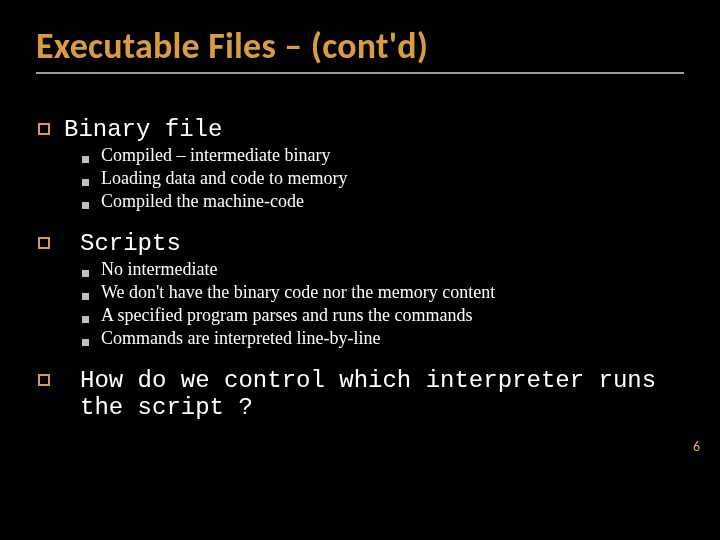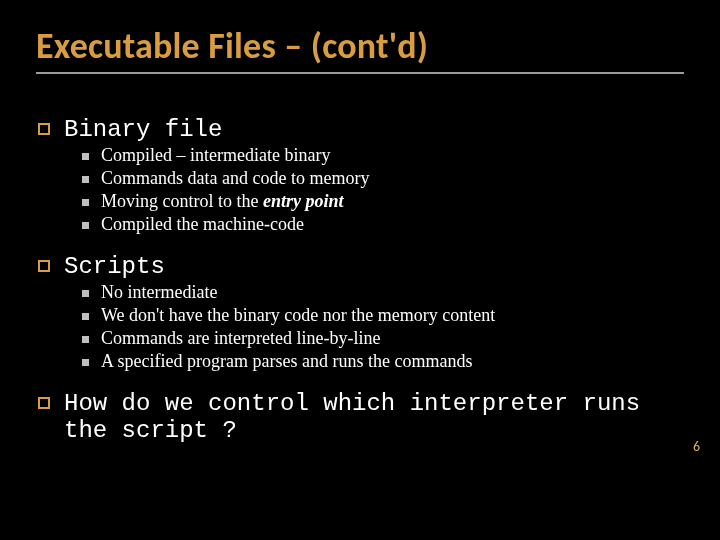--- a/index.html
+++ b/index.html
@@ -44,41 +44,42 @@
     left: 38px;
     right: 40px;
   }
   .l1 {
     display: flex;
     align-items: flex-start;
     margin: 10px 0 2px 0;
   }
   .l1.gap {
     margin-top: 18px;
+    gap: 16px;
   }
   .l1 .bullet {
     flex: 0 0 auto;
     width: 12px;
     height: 12px;
     border: 2px solid #d99c3e;
     margin-right: 14px;
     margin-top: 7px;
     box-sizing: border-box;
   }
   .l1 .text {
     font-size: 24px;
     color: #fff;
     font-family: Liberation Mono, monospace;
   }
   .sub-list {
     margin: 2px 0 0 44px;
   }
   .l2 {
     display: flex;
-    align-items: flex-start;
+    align-items: center;
     margin: 2px 0;
   }
   .l2 .bullet2 {
     flex: 0 0 auto;
     width: 7px;
     height: 7px;
     background: #bfbfbf;
     margin-right: 12px;
     margin-top: 8px;
   }
@@ -116,25 +117,21 @@
       <span class="bullet"></span>
       <span class="text">Binary file</span>
     </div>
     <div class="sub-list">
       <div class="l2">
         <span class="bullet2"></span>
         <span class="text">Compiled – intermediate binary</span>
       </div>
       <div class="l2">
         <span class="bullet2"></span>
-        <span class="text">Commands data and code to memory</span>
-      </div>
-      <div class="l2">
-        <span class="bullet2"></span>
-        <span class="text"><span>Moving control to the </span><span class="em">entry point</span></span>
+        <span class="text">Loading data and code to memory</span>
       </div>
       <div class="l2">
         <span class="bullet2"></span>
         <span class="text">Compiled the machine-code</span>
       </div>
     </div>
 
     <div class="l1 gap">
       <span class="bullet"></span>
       <span class="text">Scripts</span>
@@ -143,25 +140,25 @@
       <div class="l2">
         <span class="bullet2"></span>
         <span class="text">No intermediate</span>
       </div>
       <div class="l2">
         <span class="bullet2"></span>
         <span class="text">We don't have the binary code nor the memory content</span>
       </div>
       <div class="l2">
         <span class="bullet2"></span>
-        <span class="text">Commands are interpreted line-by-line</span>
+        <span class="text">A specified program parses and runs the commands</span>
       </div>
       <div class="l2">
         <span class="bullet2"></span>
-        <span class="text">A specified program parses and runs the commands</span>
+        <span class="text">Commands are interpreted line-by-line</span>
       </div>
     </div>
 
     <div class="l1 gap">
       <span class="bullet"></span>
       <span class="text">How do we control which interpreter runs the script ?</span>
     </div>
 
   </div>
 

